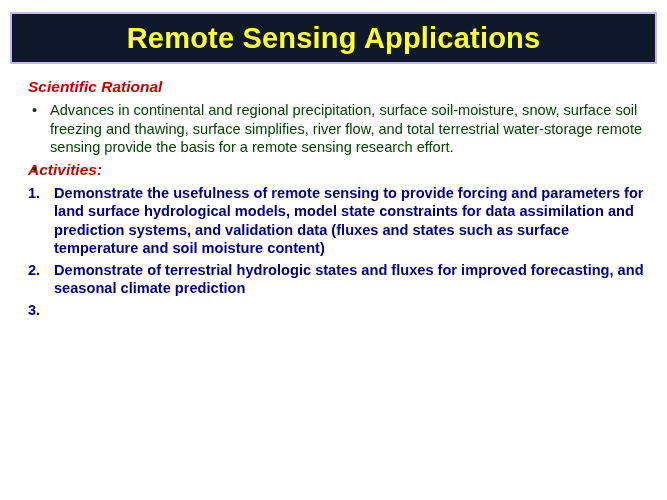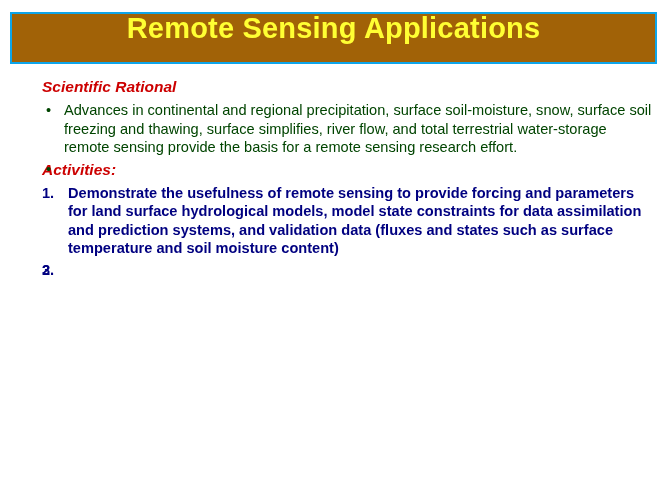--- a/index.html
+++ b/index.html
@@ -15,37 +15,37 @@
   }
   .slide {
     position: relative;
     width: 667px;
     height: 500px;
     box-sizing: border-box;
     padding: 0;
   }
   .title-bar {
     margin: 12px 10px 0 10px;
-    background: #a16207;
-    border: 2px solid #0ea5e9;
+    background: #0f172a;
+    border: 2px solid #c4b5fd;
     height: 48px;
     display: flex;
-    align-items: flex-start;
+    align-items: center;
     justify-content: center;
   }
   .title-text {
     color: #ffff33;
     font-size: 29px;
     font-weight: bold;
     letter-spacing: 0.2px;
     text-align: center;
     line-height: 1;
   }
   .body-area {
-    padding: 10px 14px 0 28px;
+    padding: 10px 14px 0 14px;
   }
   .section-head {
     color: #cc0000;
     font-weight: bold;
     font-style: italic;
     font-size: 15.5px;
     margin: 4px 0 5px 14px;
   }
   .section-head.activities {
   }
@@ -117,20 +117,21 @@
 
     <div class="section-head activities">Activities:</div>
 
     <ol class="numbered">
       <li>
         <span class="num">1.</span>
         <span>Demonstrate the usefulness of remote sensing to provide forcing and parameters for land surface hydrological models, model state constraints for data assimilation and prediction systems, and validation data (fluxes and states such as surface temperature and soil moisture content)</span>
       </li>
       <li>
         <span class="num">2.</span>
+        <span>Demonstrate of terrestrial hydrologic states and fluxes for improved forecasting, and seasonal climate prediction</span>
       </li>
       <li>
         <span class="num">3.</span>
       </li>
     </ol>
 
   </div>
 </div>
 
 </body></html>

